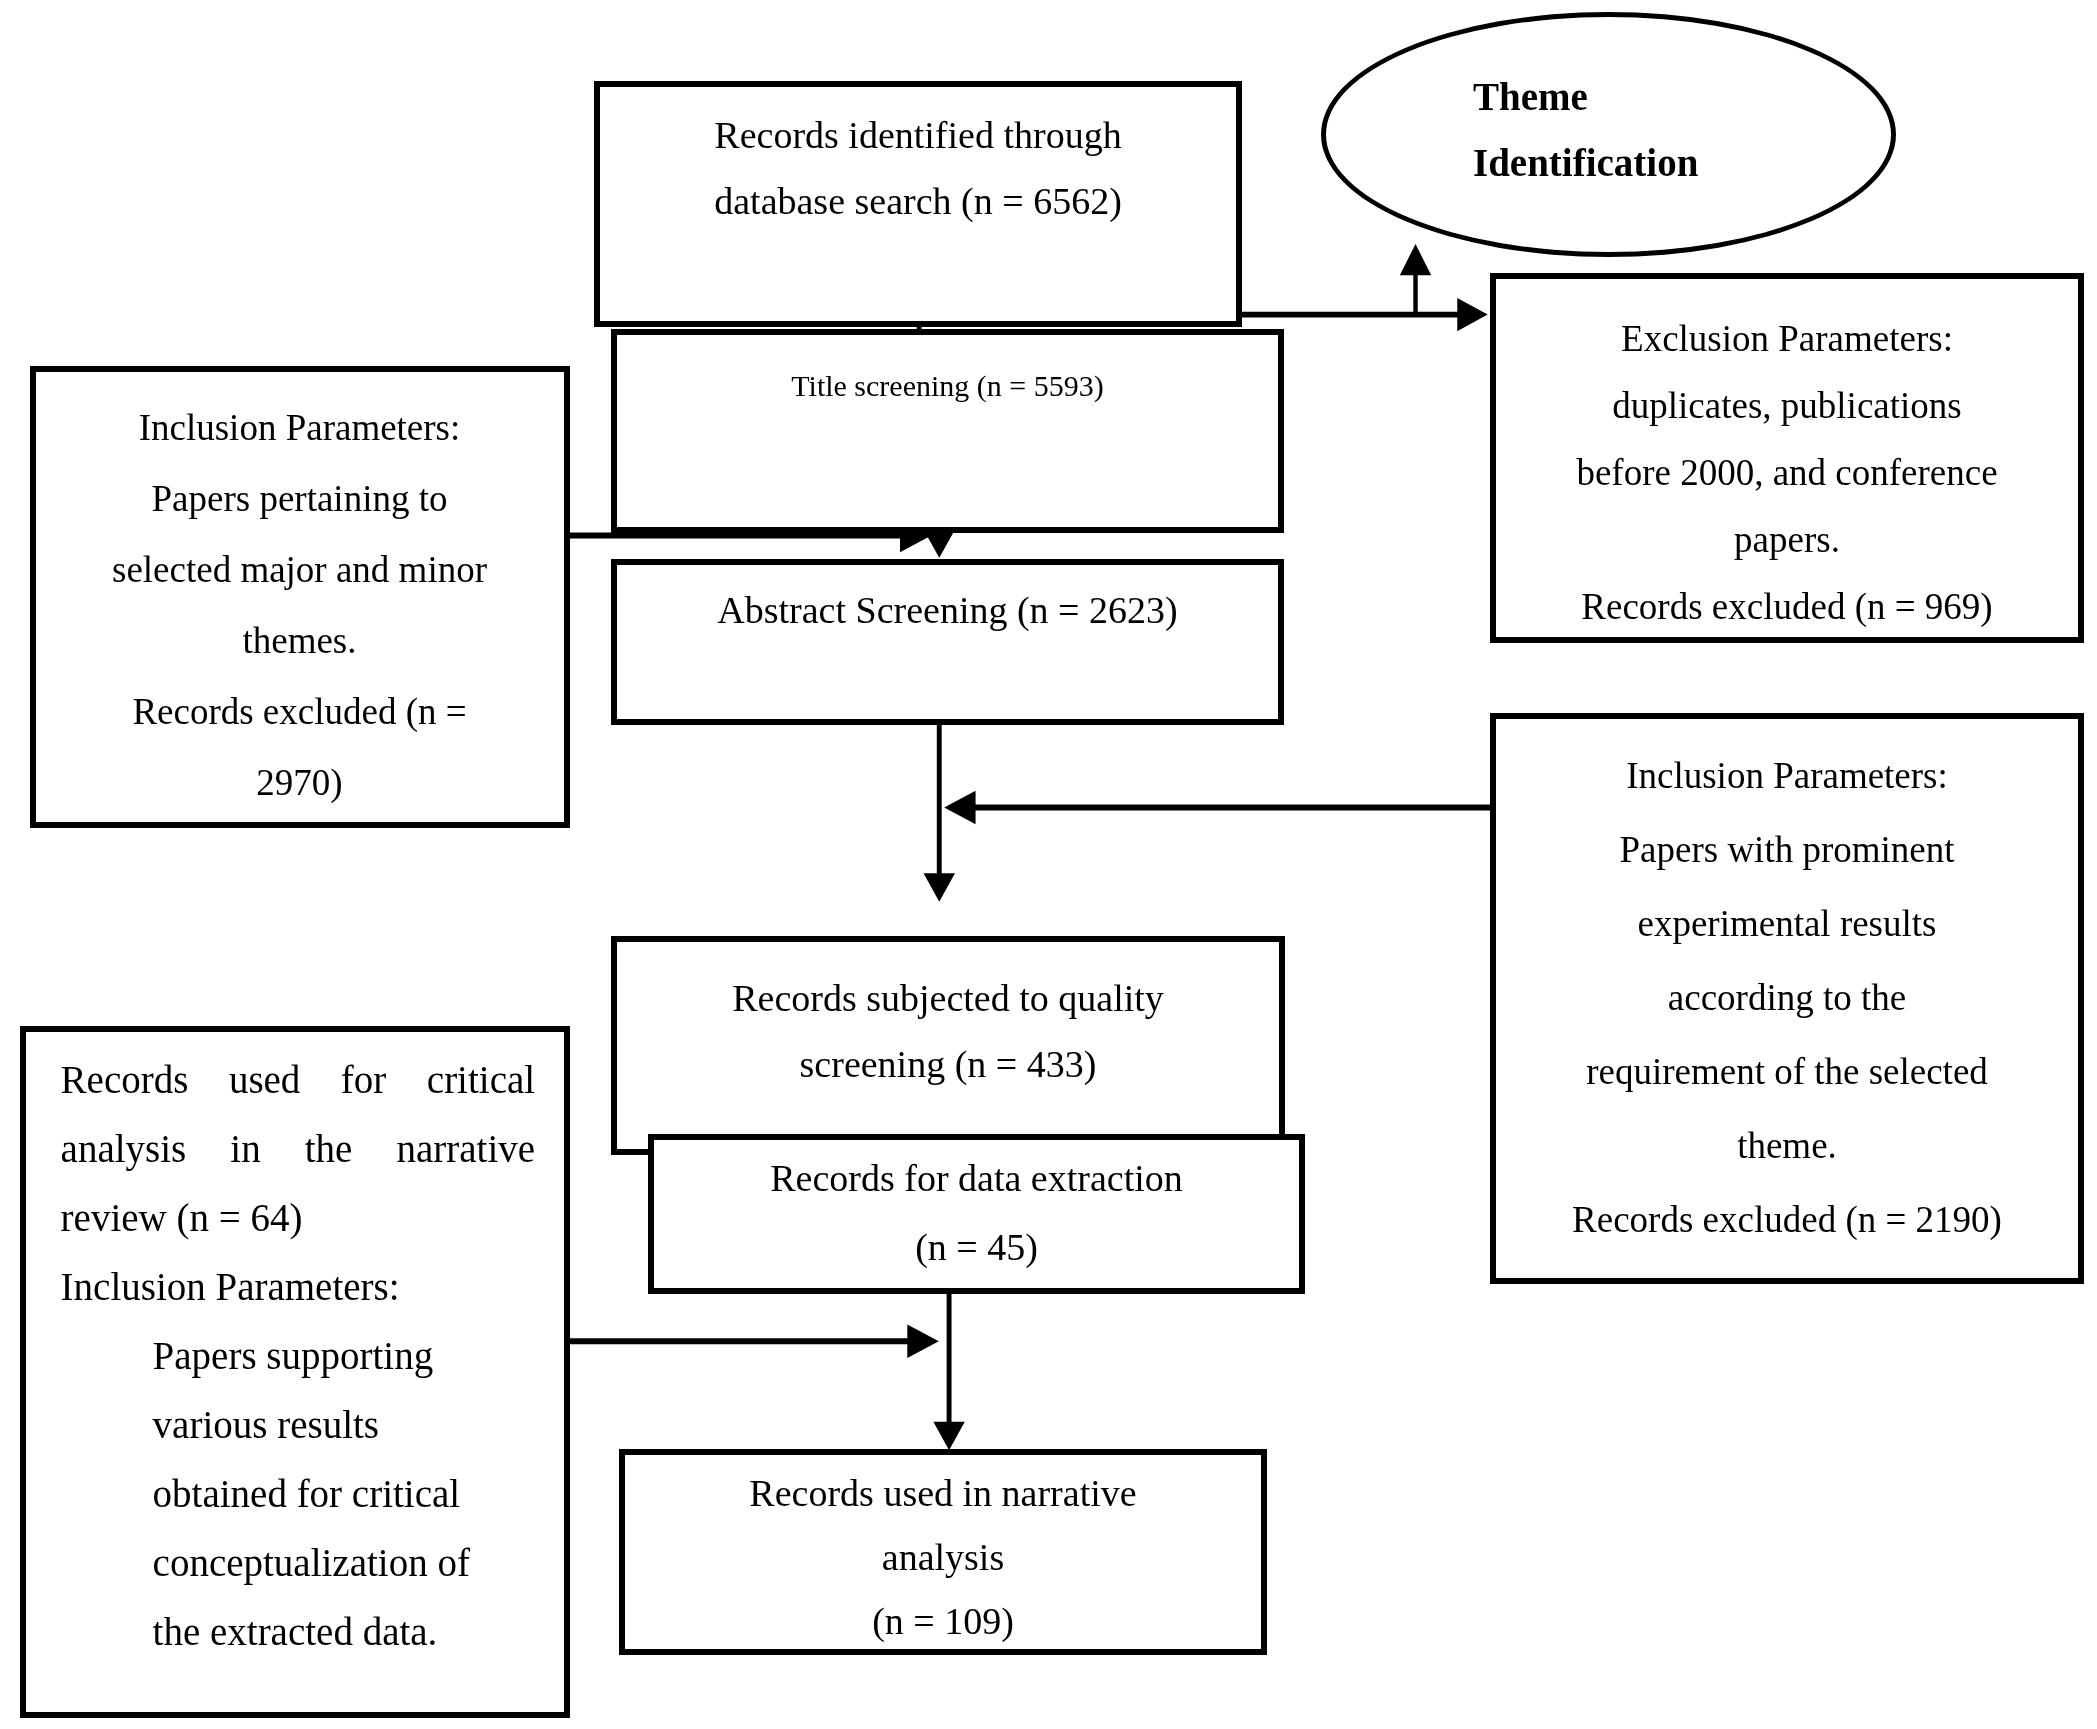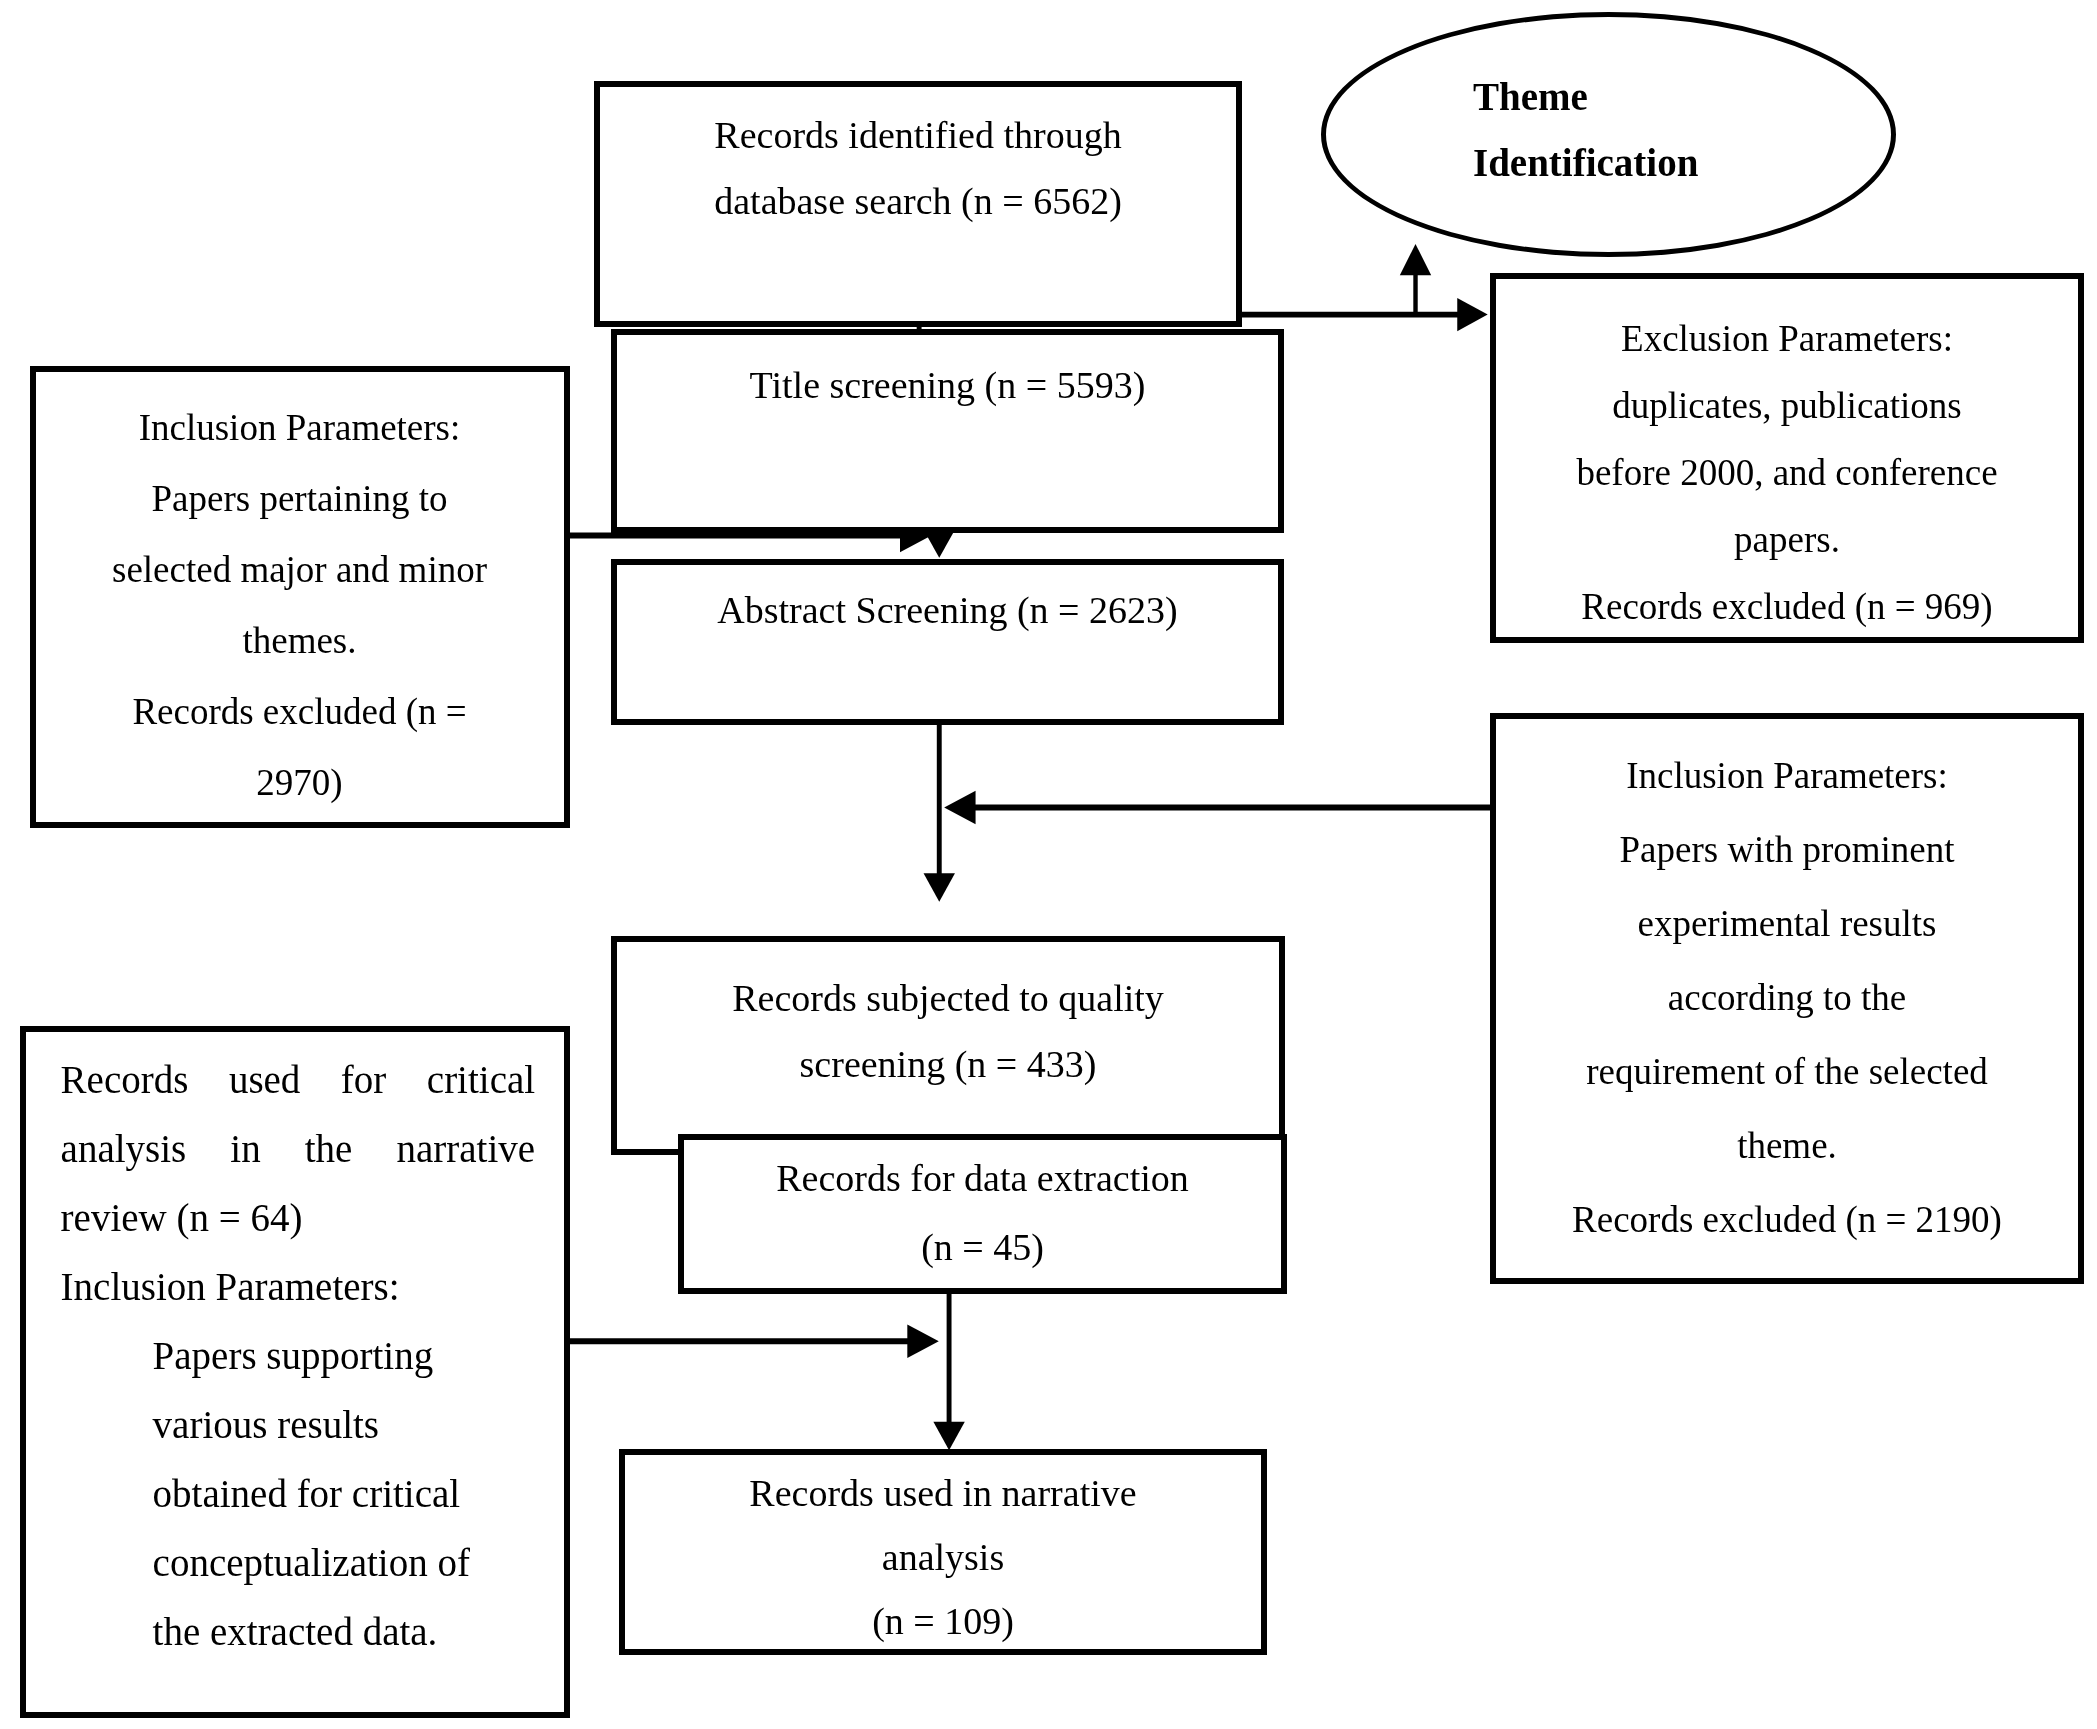--- a/index.html
+++ b/index.html
@@ -29,26 +29,26 @@
     text-align: center;
     line-height: 67px;
     font-size: 37px;
   }
   .tline { white-space: nowrap; }
 
   #box-records        { left:594px; top:49px;   width:648px; height:246px;  padding-top:15px; line-height:66px; font-size:38px;margin-top:32px; }
   #ellipse-theme      { left:1321px; top:11.8px;   width:575px; height:245px;  border-width:5.4px; border-radius:50%;
                         text-align:left; padding:47px 0 0 147px; font-weight:bold; line-height:66px; font-size:39px; }
   #box-exclusion      { left:1490px; top:273px;  width:594px; height:370px;  padding-top:25.5px; }
-  #box-title          { left:611px; top:329px;  width:673px; height:204px;  padding-top:25.5px; line-height:49px; font-size:38px; }
+  #box-title          { left:611px; top:329px;  width:673px; height:204px;  padding-top:25.5px; line-height:49px; font-size:30px; }
   #box-inclusion-left { left:29.5px;   top:366px;  width:540px; height:462px;  padding-top:19.6px; line-height:71px; font-size:37px; }
   #box-abstract       { left:611px; top:559px; width:673px; height:166px;  padding-top:11.8px; line-height:66px; font-size:38px; }
   #box-inclusion-right{ left:1490px; top:713px; width:594px; height:571px; padding-top:20px; line-height:74px; }
   #box-quality        { left:611px; top:936px; width:674px; height:219px;  padding-top:23px; line-height:66px; font-size:38px; }
-  #box-data           { left:648px; top:1134px; width:609px; height:160px;  padding-top:3.9px;  line-height:69px; font-size:38px;margin-left:30px; }
+  #box-data           { left:648px; top:1134px; width:657px; height:160px;  padding-top:3.9px;  line-height:69px; font-size:38px; }
   #box-critical       { left:19.6px;   top:1026px; width:550px; height:692px; padding:13.3px 28.5px 0 35px;
                         text-align:left; line-height:69px; font-size:39px; }
   #box-critical .just { text-align:justify; text-align-last:justify; }
   #box-critical .indent { margin-left:92px; }
   #box-narrative      { left:619px; top:1449px; width:648px; height:206px;  padding-top:5.9px; line-height:64px; font-size:38px; }
 </style>
 </head>
 <body>
 
 <div id="diagram">

